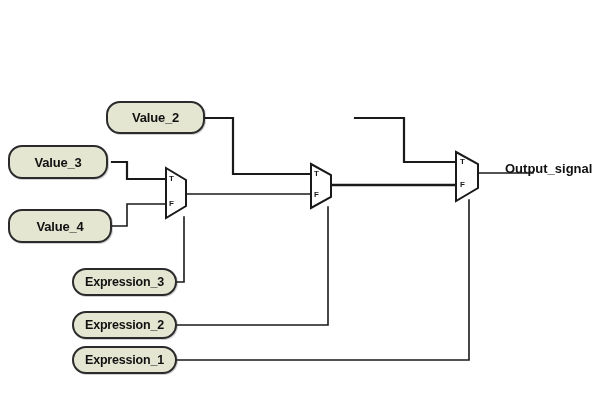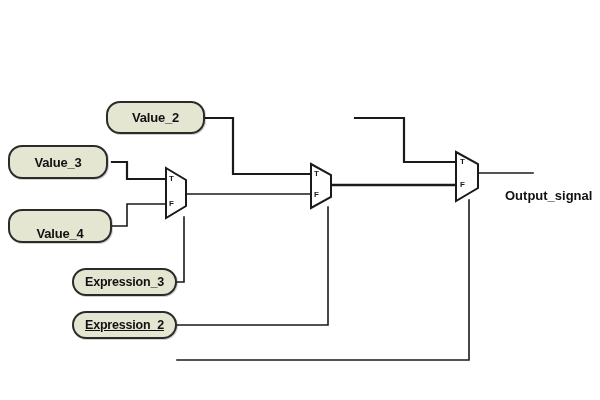--- a/index.html
+++ b/index.html
@@ -101,32 +101,35 @@
 
   <div class="node node-value" style="left:106px; top:64px; width:99px; height:33px;">
     <span>Value_2</span>
   </div>
 
 
   <div class="node node-value" style="left:8px; top:108px; width:100px; height:34px;">
     <span>Value_3</span>
   </div>
 
-  <div class="node node-value" style="left:8px; top:172px; width:104px; height:34px;align-items:flex-end;">
+  <div class="node node-value" style="left:8px; top:172px; width:104px; height:34px;">
     <span>Value_4</span>
   </div>
 
   <div class="node node-expr" style="left:72px; top:231px; width:105px; height:28px;">
     <span>Expression_3</span>
   </div>
 
-  <div class="node node-expr" style="left:72px; top:274px; width:105px; height:28px;text-decoration:underline;">
+  <div class="node node-expr" style="left:72px; top:274px; width:105px; height:28px;">
     <span>Expression_2</span>
   </div>
 
+  <div class="node node-expr" style="left:72px; top:309px; width:105px; height:28px;">
+    <span>Expression_1</span>
+  </div>
 
   <div class="mux" style="left:165px; top:130px; width:22px; height:52px;">
     <svg width="22" height="52" viewBox="0 0 22 52">
       <polygon points="1,1 21,13 21,39 1,51" fill="#ffffff" stroke="#1a1a1a" stroke-width="2"></polygon>
     </svg>
   </div>
   <div class="mux-label" style="left:169px; top:138px;">T</div>
   <div class="mux-label" style="left:169px; top:163px;">F</div>
 
   <div class="mux" style="left:310px; top:126px; width:22px; height:46px;">
@@ -138,15 +141,15 @@
   <div class="mux-label" style="left:314px; top:154px;">F</div>
 
   <div class="mux" style="left:455px; top:114px; width:24px; height:51px;">
     <svg width="24" height="51" viewBox="0 0 24 51">
       <polygon points="1,1 23,13 23,37 1,50" fill="#ffffff" stroke="#1a1a1a" stroke-width="2"></polygon>
     </svg>
   </div>
   <div class="mux-label" style="left:460px; top:121px;">T</div>
   <div class="mux-label" style="left:460px; top:144px;">F</div>
 
-  <div class="out-label" style="left:505px; top:151px;">Output_signal</div>
+  <div class="out-label" style="left:505px; top:124px;">Output_signal</div>
 
 </div>
 
 </body></html>

